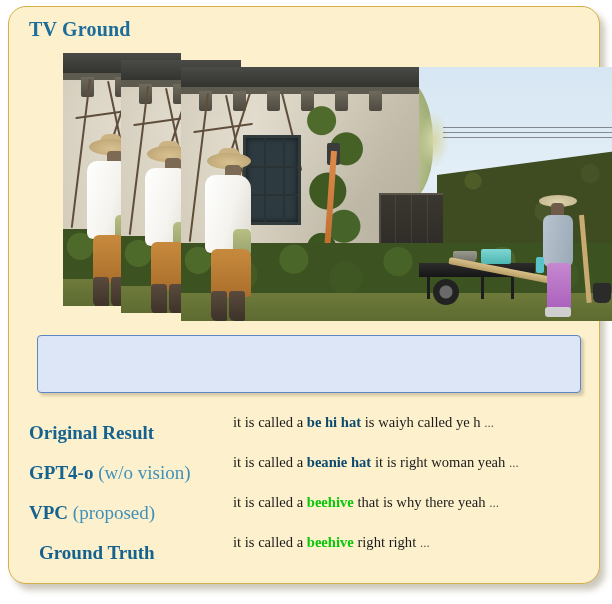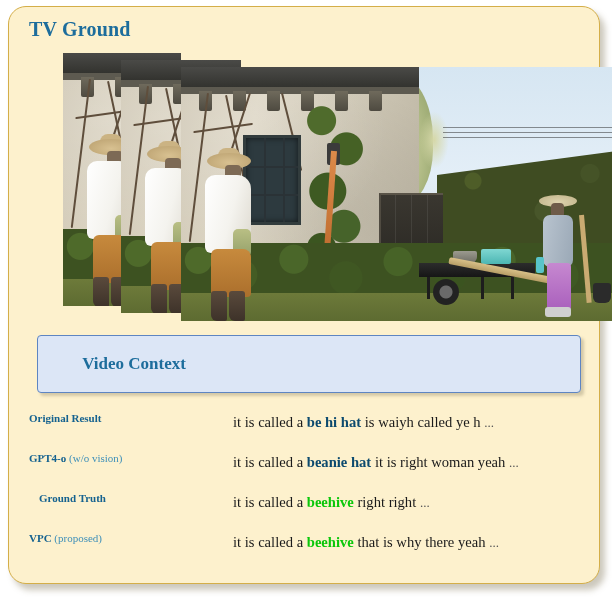--- a/index.html
+++ b/index.html
@@ -337,22 +337,22 @@
     top: 396px;
     width: 592px;
   }
   .row {
     position: relative;
     height: 40px;
   }
   .row .label {
     position: absolute;
     left: 12px;
-    top: 9px;
-    font-size: 11px;
+    top: 19px;
+    font-size: 19px;
     color: #1d6d9c;
     white-space: nowrap;
   }
   .row .label .strong { font-weight: bold; color: #15628f; }
   .row .label .soft { font-weight: normal; color: #3f90b9; }
   .row .answer {
     position: absolute;
     left: 216px;
     top: 11px;
     font-size: 14.6px;
@@ -517,21 +517,20 @@
             <i style="top:4px"></i>
               <i style="top:9px"></i>
               <i style="top:14px"></i>
           </div>
         </div>
       </div>
 
     </div>
 
     <div class="ctx-box">
-      <div class="ctx-label">Video Context</div>
     </div>
 
     <div class="rows">
 
       <div class="row">
         <div class="label">
           <span class="strong">Original Result</span><span class="soft"></span>
         </div>
         <div class="answer">
           <span>it is called a </span><span class="bad">be hi hat</span><span> is waiyh called ye h </span><span class="ell">...</span>
@@ -540,33 +539,33 @@
 
       <div class="row">
         <div class="label">
           <span class="strong">GPT4-o</span><span class="soft"> (w/o vision)</span>
         </div>
         <div class="answer">
           <span>it is called a </span><span class="bad">beanie hat</span><span> it is right woman yeah </span><span class="ell">...</span>
         </div>
       </div>
 
+      <div class="row">
+        <div class="label">
+          <span class="strong">VPC</span><span class="soft"> (proposed)</span>
+        </div>
+        <div class="answer">
+          <span>it is called a </span><span class="good">beehive</span><span> that is why there yeah </span><span class="ell">...</span>
+        </div>
+      </div>
+
       <div class="row gt">
         <div class="label">
           <span class="strong">Ground Truth</span><span class="soft"></span>
         </div>
         <div class="answer">
           <span>it is called a </span><span class="good">beehive</span><span> right right </span><span class="ell">...</span>
         </div>
       </div>
 
-      <div class="row">
-        <div class="label">
-          <span class="strong">VPC</span><span class="soft"> (proposed)</span>
-        </div>
-        <div class="answer">
-          <span>it is called a </span><span class="good">beehive</span><span> that is why there yeah </span><span class="ell">...</span>
-        </div>
-      </div>
-
     </div>
   </div>
 </div>
 
 </body></html>

